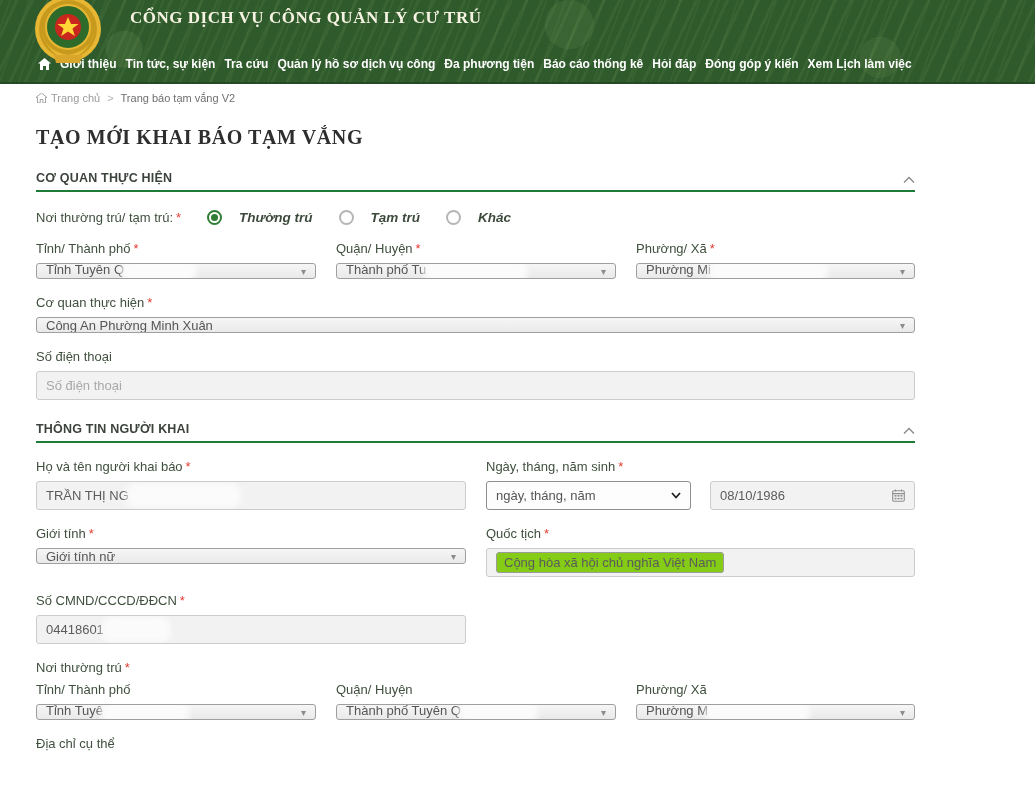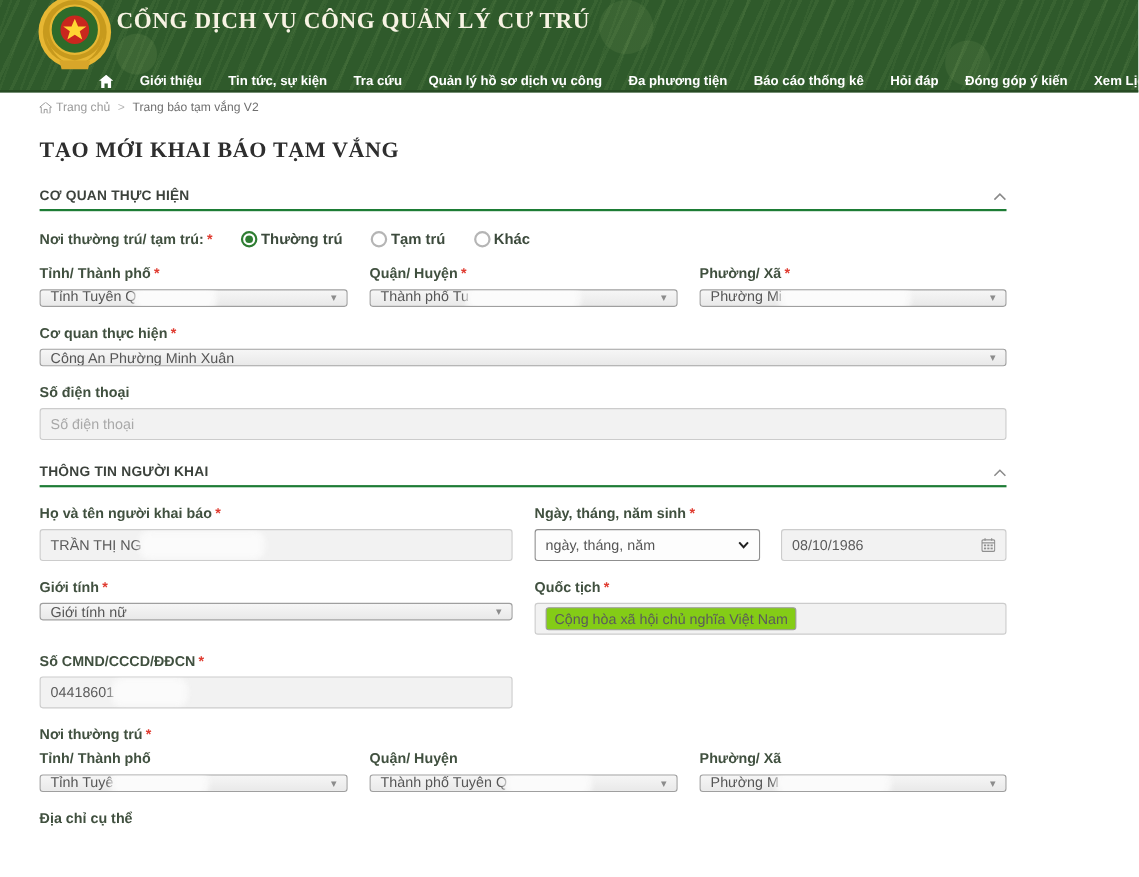--- a/index.html
+++ b/index.html
@@ -18,43 +18,43 @@
       repeating-linear-gradient(-70deg, rgba(141,179,110,0.08) 0 2px, transparent 2px 18px),
       radial-gradient(circle at 12% 60%, rgba(160,190,120,0.12) 0 18px, transparent 19px),
       radial-gradient(circle at 55% 30%, rgba(160,190,120,0.10) 0 24px, transparent 25px),
       radial-gradient(circle at 85% 70%, rgba(160,190,120,0.10) 0 20px, transparent 21px);
     border-bottom:2px solid #264a23;
   }
   .brand-row { display:flex; align-items:center; height:50px; padding-left:30px; }
   .emblem { width:76px; height:76px; position:relative; top:6px; flex:0 0 auto; }
   .site-title {
     font-family:"Liberation Serif", serif; font-weight:bold;
-    color:#f7f3e3; font-size:21px; letter-spacing:0.5px; margin-left:0; margin-top:-14px;
-  }
-  .main-nav { display:flex; align-items:flex-end; gap:24px; padding-left:90px; height:32px; margin-top:-2px; }
+    color:#f7f3e3; font-size:17px; letter-spacing:0.5px; margin-left:24px; margin-top:-14px;
+  }
+  .main-nav { display:flex; align-items:center; gap:9px; padding-left:38px; height:32px; margin-top:-2px; }
   .nav-home { display:flex; align-items:center; cursor:pointer; }
   .nav-item { color:#ffffff; font-size:12px; font-weight:bold; cursor:pointer; white-space:nowrap; }
   
   .breadcrumb { display:flex; align-items:center; gap:7px; padding:8px 0 6px 36px; font-size:11px; color:#9a9a9a; }
   .breadcrumb .crumb-home { display:flex; align-items:center; gap:4px; color:#9a9a9a; cursor:pointer; }
   .breadcrumb .sep { color:#b5b5b5; }
   .breadcrumb .current { color:#6f6f6f; }
   
   .container { width:879px; margin-left:36px; }
   .page-title {
     text-align:left; font-family:"Liberation Serif", serif; font-weight:bold;
     font-size:20px; color:#2e2e2e; letter-spacing:0.6px; margin-top:16px;
   }
   .section-head {
     display:flex; justify-content:space-between; align-items:flex-end;
     border-bottom:2px solid #1d7c35; padding-bottom:5px; margin-top:22px;
   }
   .section-title { font-size:12.5px; font-weight:bold; color:#3c423c; letter-spacing:0.2px; }
   .chev-up { color:#8a8a8a; font-size:11px; line-height:10px; cursor:pointer; }
-  .field-label { font-size:13px; font-weight:bold; color:#40503f; margin-bottom:7px; }
+  .field-label { font-size:13px; font-weight:normal; color:#40503f; margin-bottom:7px; }
   .req { color:#e03c31; margin-left:3px; }
   .form-row { margin-top:16px; }
   .grid-3 { display:grid; grid-template-columns:280px 280px 279px; column-gap:20px; }
   .grid-2 { display:grid; grid-template-columns:430px 429px; column-gap:20px; }
   
   .select {
     height:16px; display:flex; align-items:center; justify-content:space-between;
     background:linear-gradient(#f6f6f6,#e9e9e9);
     border:1px solid #9f9f9f; border-radius:3px; padding:0 9px;
     font-size:13px; color:#565656; cursor:pointer; position:relative; overflow:hidden;
@@ -71,21 +71,21 @@
     background:#fdfdfd; border:1px solid #8f8f8f; border-radius:3px; padding:0 9px;
     font-size:13px; color:#555; cursor:pointer;gap:13px;
   }
   .duo { display:flex; gap:19px; }
   .duo > div { flex:1; }
   .chip {
     border:1px solid #9b9b9b; border-radius:3px; background:#84cc16;
     padding:2px 7px; font-size:13px; color:#5b5b5b; display:inline-block;
   }
   .radio-row { display:flex; align-items:center; gap:26px; margin-top:18px; }
-  .radio-opt { display:flex; align-items:center; gap:3px; font-size:13.5px; font-weight:bold; color:#3c4a3c; cursor:pointer; }
+  .radio-opt { display:flex; align-items:center; gap:17px; font-size:13.5px; font-weight:bold; color:#3c4a3c; cursor:pointer;font-style:italic; }
   .rb { width:15px; height:15px; border-radius:50%; border:2px solid #b5b5b5; background:#fff; position:relative; flex:0 0 auto; }
   .rb.on { border-color:#2e7d32; }
   .rb.on::after { content:""; position:absolute; inset:2px; border-radius:50%; background:#2e7d32; }
   .redact {
     display:inline-block; height:17px; vertical-align:middle; margin-left:2px;
     background:rgba(252,252,252,0.92); border-radius:6px;
     box-shadow:0 0 5px 5px rgba(252,252,252,0.85); filter:blur(1px);
   }
   .cal-icon, .nav-home svg { display:block; }
   .muted-icon { color:#9a9a9a; }

